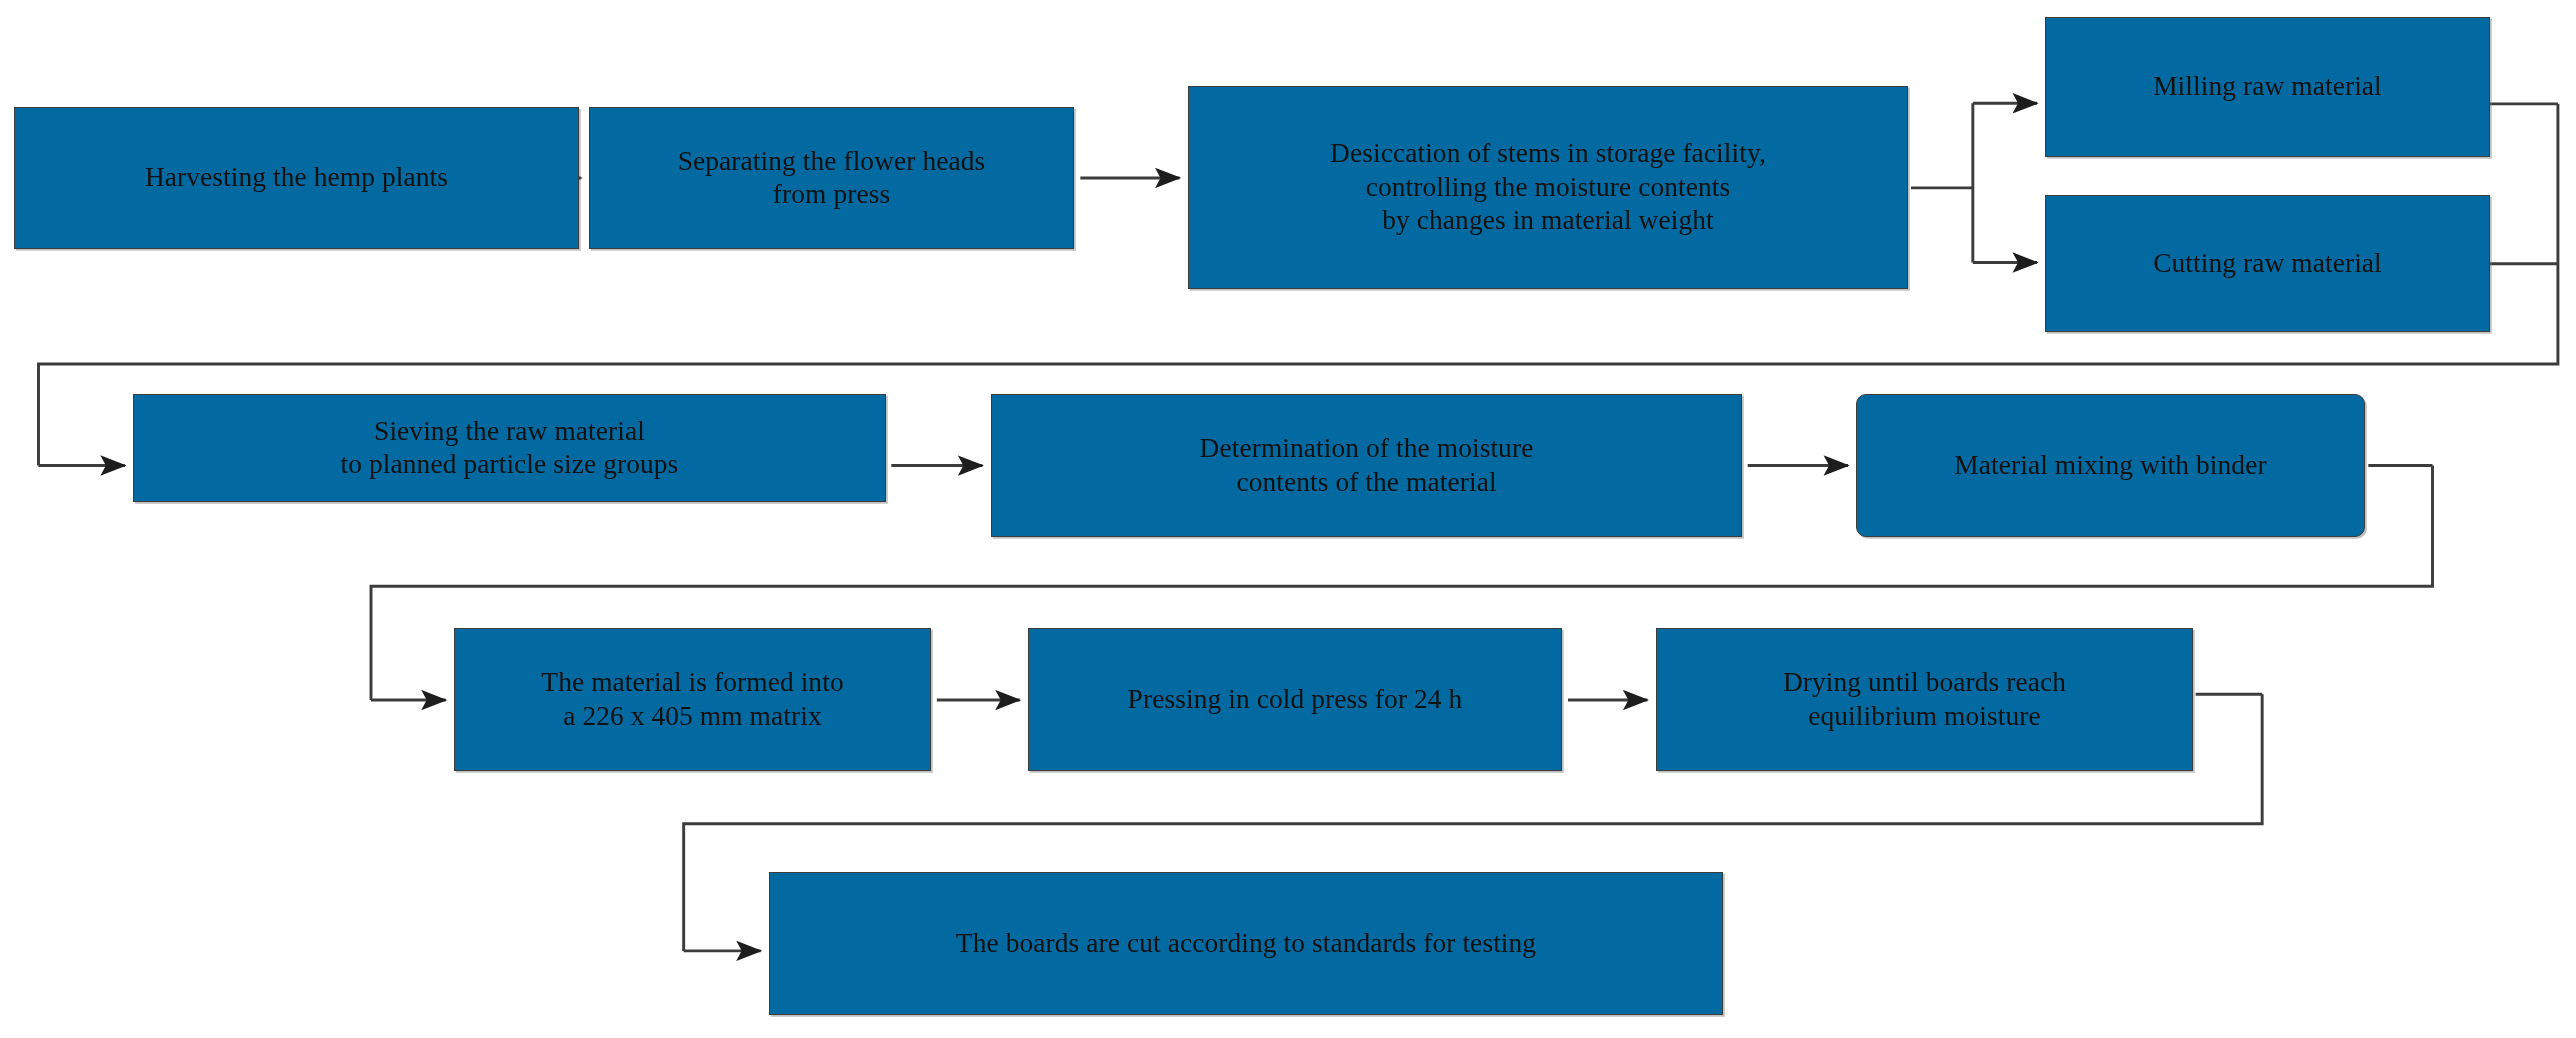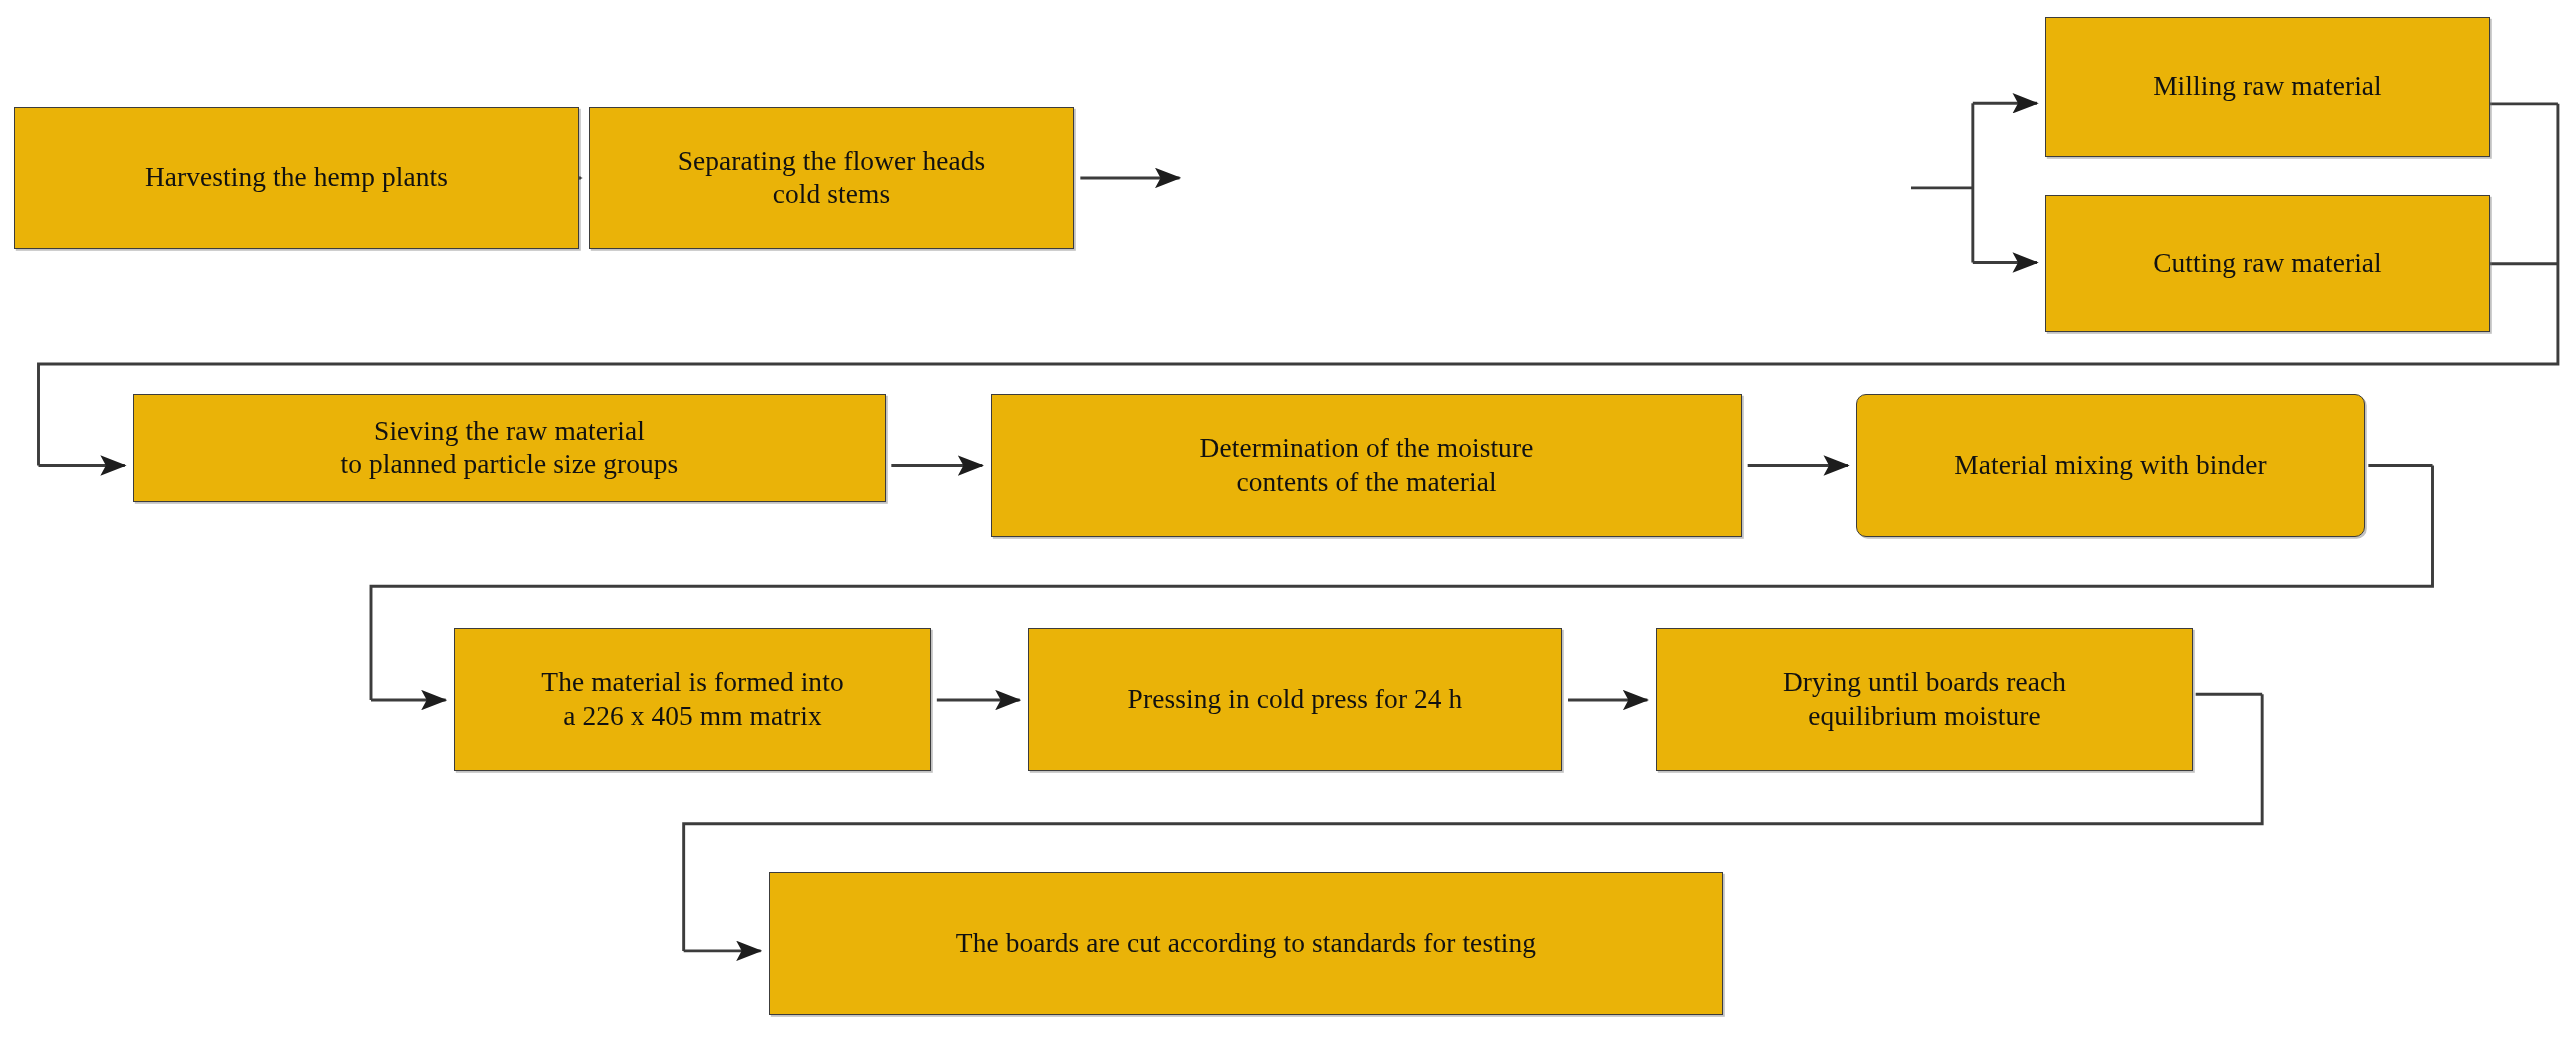--- a/index.html
+++ b/index.html
@@ -18,21 +18,21 @@
   #flow-svg {
     position: absolute;
     left: 0;
     top: 0;
     width: 2576px;
     height: 1039px;
   }
   .node-box {
     position: absolute;
     box-sizing: border-box;
-    background: #eab308;
+    background: #0369a1;
     border: 1.8px solid #3c3c3c;
     box-shadow: 1.8px 1.8px 0 rgba(120,120,120,0.45);
     display: flex;
     align-items: center;
     justify-content: center;
     text-align: center;
   }
   .node-label {
     display: block;
     color: #111111;
@@ -93,23 +93,28 @@
 
     </g>
   </svg>
 
   <div class="node-box" style="left:14px; top:107px; width:565px; height:142px;">
     <span class="node-label">Harvesting the hemp plants</span>
   </div>
 
   <div class="node-box" style="left:589px; top:107px; width:485px; height:142px;">
     <span class="node-label">Separating the flower heads
-cold stems</span>
+from press</span>
   </div>
 
+  <div class="node-box" style="left:1188px; top:86px; width:720px; height:203px;">
+    <span class="node-label">Desiccation of stems in storage facility,
+controlling the moisture contents
+by changes in material weight</span>
+  </div>
 
   <div class="node-box" style="left:2045px; top:17px; width:445px; height:140px;">
     <span class="node-label">Milling raw material</span>
   </div>
 
   <div class="node-box" style="left:2045px; top:195px; width:445px; height:137px;">
     <span class="node-label">Cutting raw material</span>
   </div>
 
   <div class="node-box" style="left:133px; top:394px; width:753px; height:108px;">

